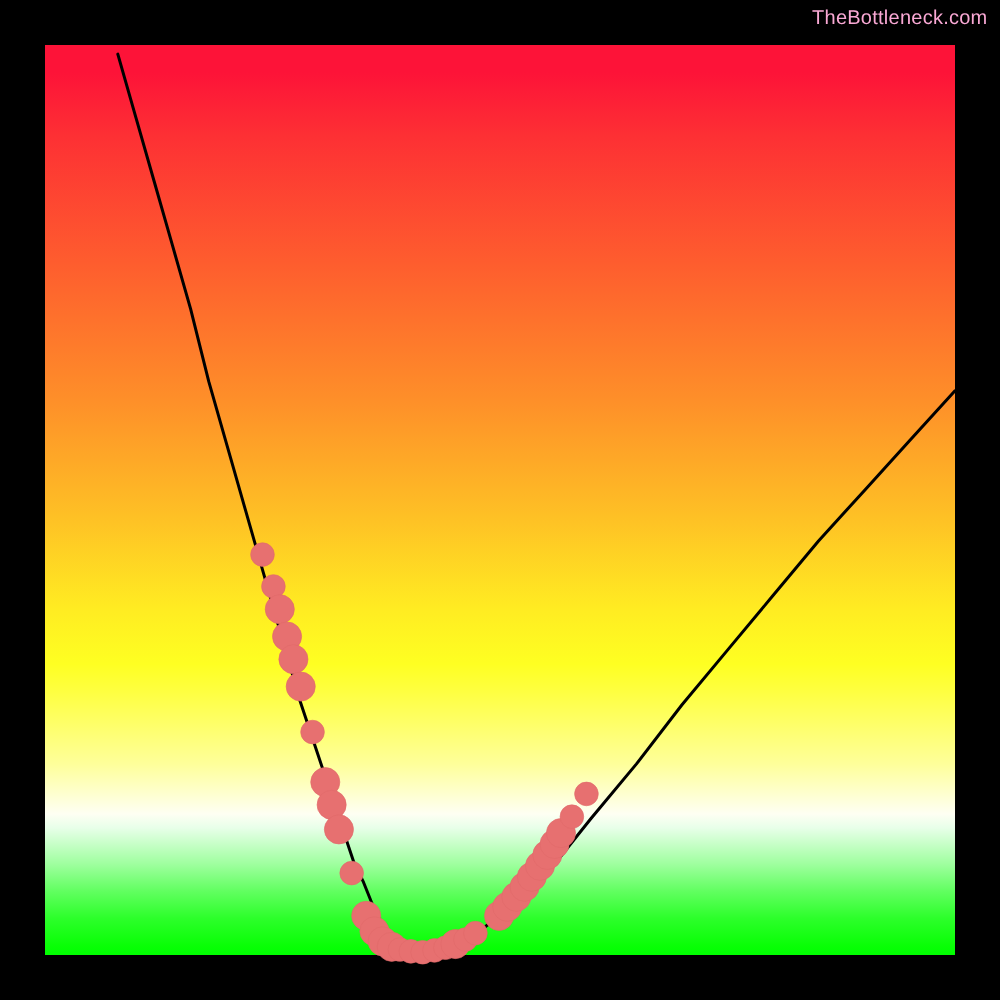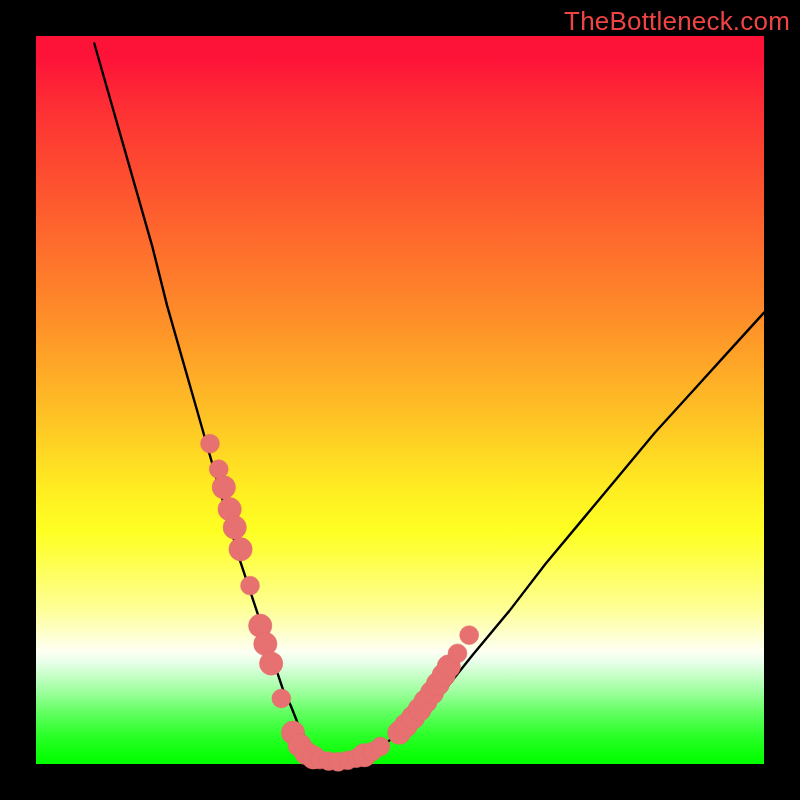--- a/index.html
+++ b/index.html
@@ -43,22 +43,22 @@
       #61ff60 93%,
       #2cff2a 96%,
       #09ff06 99%,
       #00ff00 100%
     );
   }
   .watermark {
     position: absolute;
     top: 6px;
     right: 10px;
-    color: #ef4444;
-    font-size: 26px;
+    color: #f9a8d4;
+    font-size: 16px;
     letter-spacing: 0.2px;
     font-weight: 400;
   }
   svg.curve {
     position: absolute;
     left: 0;
     top: 0;
     width: 728px;
     height: 728px;
     overflow: visible;

